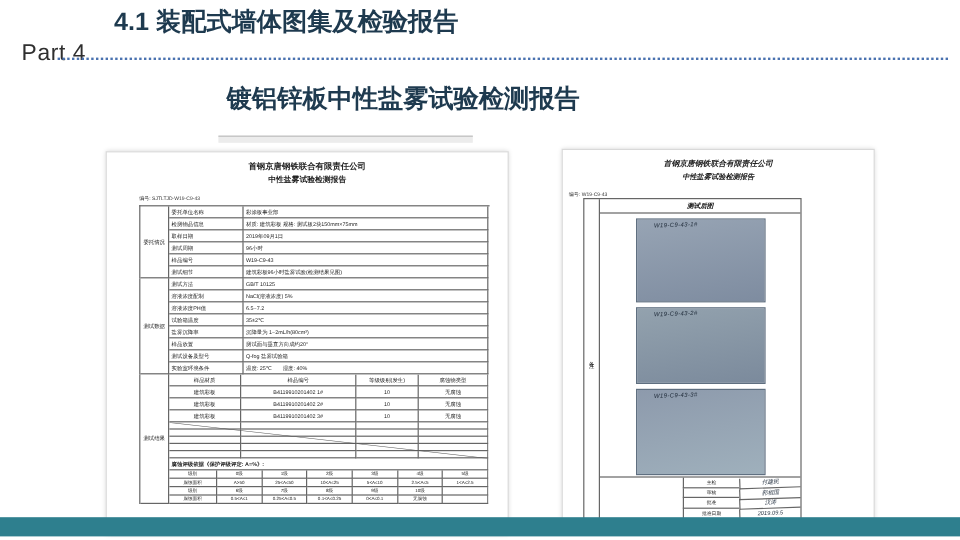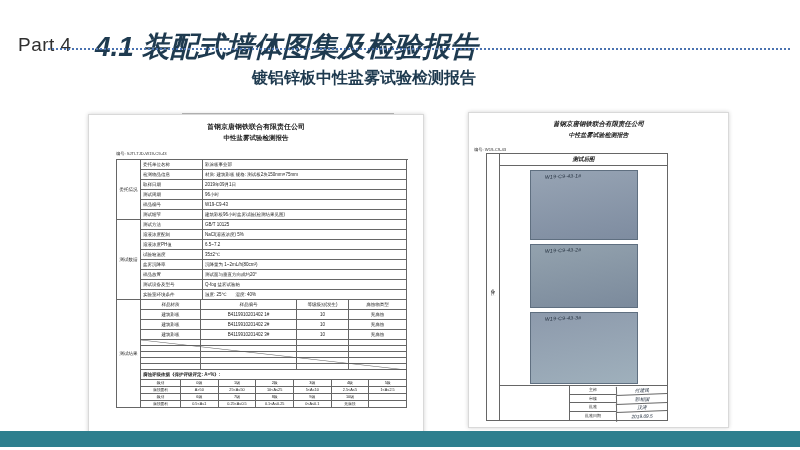--- a/index.html
+++ b/index.html
@@ -1,29 +1,29 @@
 <!DOCTYPE html>
 <html><head>
 <meta charset="utf-8">
 <style>
   html,body{margin:0;padding:0;}
   body{width:800px;height:450px;position:relative;overflow:hidden;background:#ffffff;
        font-family:"Liberation Sans","DejaVu Sans",sans-serif;}
 
   
   .part-label{position:absolute;left:18px;top:34px;font-size:19px;color:#2f2f2f;letter-spacing:.5px;}
-  .section-title{position:absolute;left:95px;top:28px;font-size:28px;font-weight:bold;color:#1e3a4f;font-style:italic;}
+  .section-title{position:absolute;left:95px;top:4px;font-size:21px;font-weight:bold;color:#1e3a4f;}
   .dotted-divider{position:absolute;left:48px;top:48px;width:742px;height:0;
                   border-bottom:2px dotted #4a72b0;}
   .subtitle{position:absolute;left:0;top:68px;width:672px;text-align:center;
-            font-size:16px;font-weight:bold;color:#1e3a4f;padding-left:28px;}
+            font-size:21px;font-weight:bold;color:#1e3a4f;}
 
   
   .page{position:absolute;background:#fff;border:1px solid #d9d9d9;
-        box-shadow:0 0 4px rgba(0,0,0,.18);z-index:1;}
+        box-shadow:0 0 4px rgba(0,0,0,.18);z-index:1;margin-top:12px;}
   .page-behind{position:absolute;left:182px;top:113px;width:212px;height:5px;
                background:#ececec;border-top:1px solid #bdbdbd;z-index:0;}
   .left-page{left:88px;top:114px;width:334px;height:318px;}
   .right-page{left:468px;top:112px;width:259px;height:314px;}
 
   .doc-company{position:absolute;width:100%;text-align:center;
                font-family:"Liberation Serif","DejaVu Serif",serif;
                font-weight:bold;color:#222;}
   .left-page .doc-company{top:7px;font-size:7px;}
   .right-page .doc-company{top:7px;font-size:6.5px;font-style:italic;}

